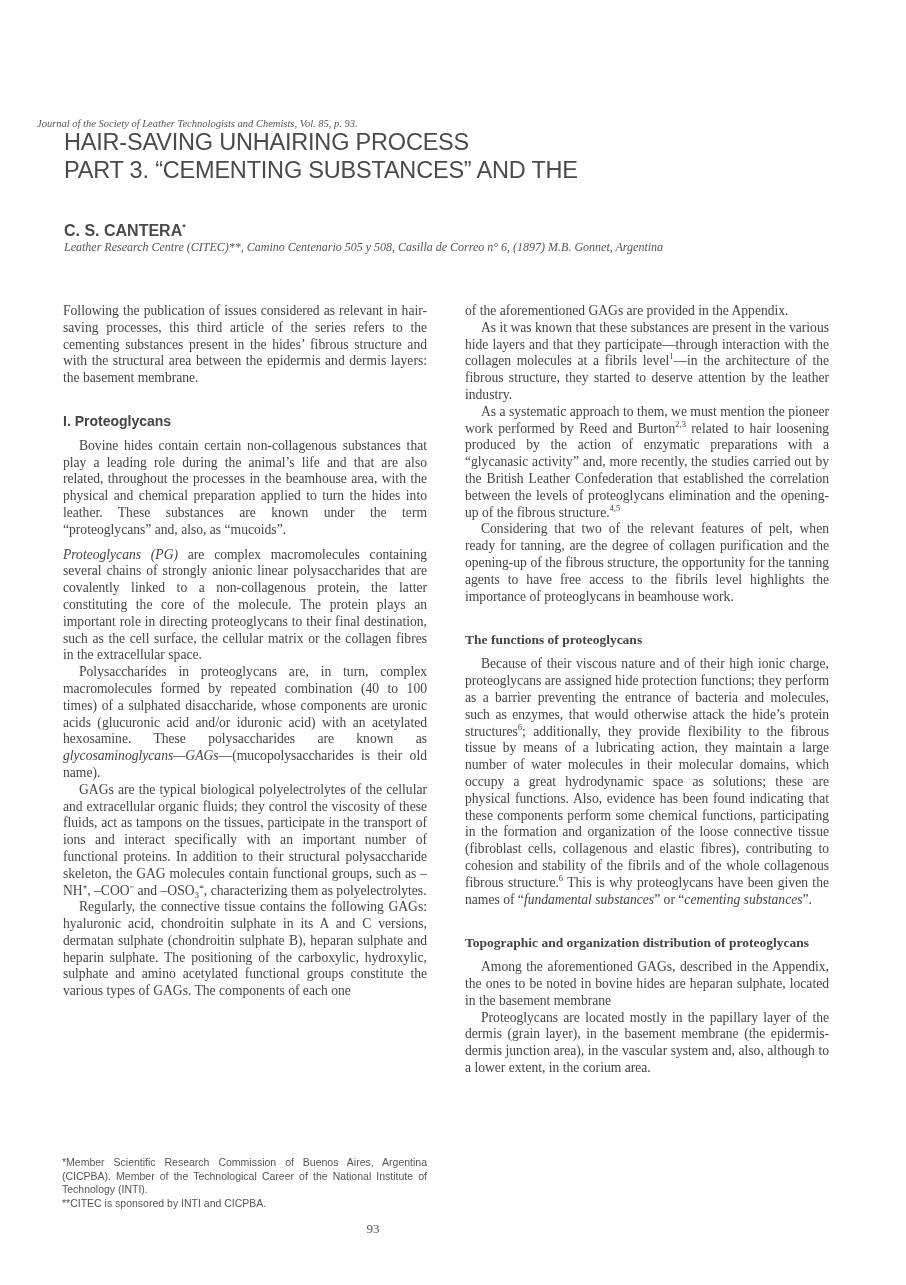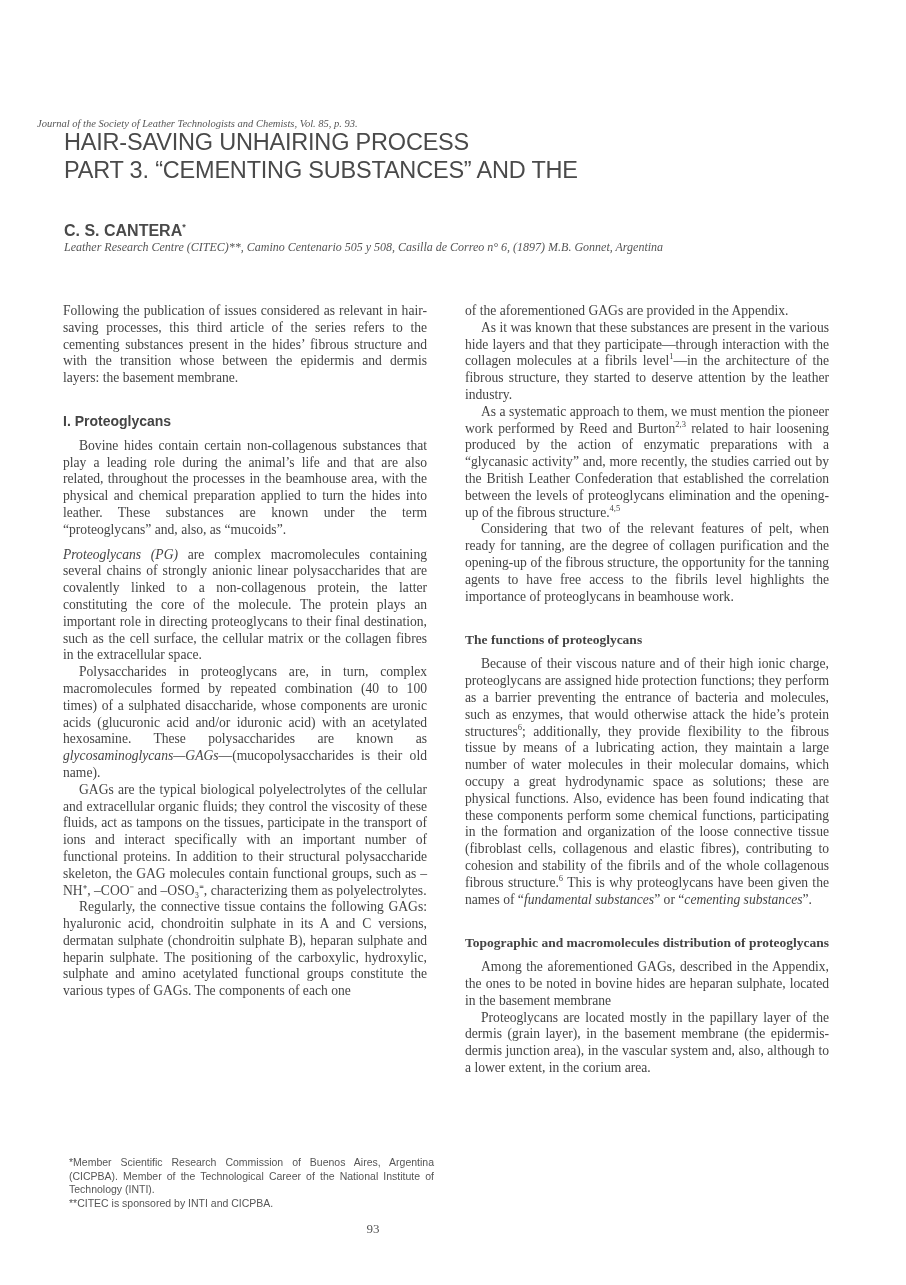--- a/index.html
+++ b/index.html
@@ -11,58 +11,58 @@
   .author sup { font-size: 9px; }
   .affil { position: absolute; left: 64px; top: 238px; width: 780px; font-family: "Liberation Serif", serif; font-style: italic; font-size: 12px; line-height: 18px; color: #555; }
   .col { position: absolute; top: 303px; width: 364px; font-family: "Liberation Serif", serif; font-size: 13.6px; line-height: 16.8px; color: #444; text-align: justify; }
   .col-left { left: 63px; }
   .col-right { left: 465px; }
   .col p { margin: 0; text-indent: 16px; hyphens: auto; }
   .col p.noindent { text-indent: 0; }
   .col p.gap { margin-top: 8px; }
   .h-sans { font-family: "Liberation Sans", sans-serif; font-weight: bold; font-size: 14px; color: #444; margin: 26px 0 8px 0; }
   .h-serif { font-family: "Liberation Serif", serif; font-weight: bold; font-size: 13.5px; line-height: 17px; color: #444; margin: 26px 0 8px 0; text-align: left; }
-  .footnotes { position: absolute; left: 69px; top: 1156px; width: 365px; font-family: "Liberation Sans", sans-serif; font-size: 10.5px; line-height: 13.5px; color: #555; text-align: justify; }
+  .footnotes { position: absolute; left: 62px; top: 1156px; width: 365px; font-family: "Liberation Sans", sans-serif; font-size: 10.5px; line-height: 13.5px; color: #555; text-align: justify; }
   .footnotes div { margin: 0; }
   .page-number { position: absolute; left: 0; width: 746px; top: 1221px; text-align: center; font-family: "Liberation Serif", serif; font-size: 13px; color: #555; }
   sup { font-size: 8.5px; line-height: 0; }
   i { font-style: italic; }
 </style>
 </head>
 <body>
 
 <div class="running-head">Journal of the Society of Leather Technologists and Chemists, Vol. 85, p. 93.</div>
 
 <h1 class="title">
   <span>HAIR-SAVING UNHAIRING PROCESS</span>
   <span>PART 3. “CEMENTING SUBSTANCES” AND THE</span>
 </h1>
 
 <div class="author"><span>C. S. CANTERA</span><sup>*</sup></div>
 
 <div class="affil">Leather Research Centre (CITEC)**, Camino Centenario 505 y 508, Casilla de Correo n° 6, (1897) M.B. Gonnet, Argentina</div>
 
 <div class="col col-left">
-  <p class="noindent">Following the publication of issues considered as relevant in hair-saving processes, this third article of the series refers to the cementing substances present in the hides’ fibrous structure and with the transition whose between the epidermis and dermis layers: the basement membrane.</p>
+  <p class="noindent">Following the publication of issues considered as relevant in hair-saving processes, this third article of the series refers to the cementing substances present in the hides’ fibrous structure and with the structural area between the epidermis and dermis layers: the basement membrane.</p>
   <div class="h-sans">I. Proteoglycans</div>
   <p>Bovine hides contain certain non-collagenous substances that play a leading role during the animal’s life and that are also related, throughout the processes in the beamhouse area, with the physical and chemical preparation applied to turn the hides into leather. These substances are known under the term “proteoglycans” and, also, as “mucoids”.</p>
   <p class="noindent gap"><i>Proteoglycans (PG)</i><span> are complex macromolecules containing several chains of strongly anionic linear polysaccharides that are covalently linked to a non-collagenous protein, the latter constituting the core of the molecule. The protein plays an important role in directing proteoglycans to their final destination, such as the cell surface, the cellular matrix or the collagen fibres in the extracellular space.</span></p>
   <p><span>Polysaccharides in proteoglycans are, in turn, complex macromolecules formed by repeated combination (40 to 100 times) of a sulphated disaccharide, whose components are uronic acids (glucuronic acid and/or iduronic acid) with an acetylated hexosamine. These polysaccharides are known as </span><i>glycosaminoglycans—GAGs</i><span>—(mucopolysaccharides is their old name).</span></p>
   <p>GAGs are the typical biological polyelectrolytes of the cellular and extracellular organic fluids; they control the viscosity of these fluids, act as tampons on the tissues, participate in the transport of ions and interact specifically with an important number of functional proteins. In addition to their structural polysaccharide skeleton, the GAG molecules contain functional groups, such as –NH⁺, –COO⁻ and –OSO₃⁼, characterizing them as polyelectrolytes.</p>
   <p>Regularly, the connective tissue contains the following GAGs: hyaluronic acid, chondroitin sulphate in its A and C versions, dermatan sulphate (chondroitin sulphate B), heparan sulphate and heparin sulphate. The positioning of the carboxylic, hydroxylic, sulphate and amino acetylated functional groups constitute the various types of GAGs. The components of each one</p>
 </div>
 
 <div class="col col-right">
   <p class="noindent">of the aforementioned GAGs are provided in the Appendix.</p>
   <p><span>As it was known that these substances are present in the various hide layers and that they participate—through interaction with the collagen molecules at a fibrils level</span><sup>1</sup><span>—in the architecture of the fibrous structure, they started to deserve attention by the leather industry.</span></p>
   <p><span>As a systematic approach to them, we must mention the pioneer work performed by Reed and Burton</span><sup>2,3</sup><span> related to hair loosening produced by the action of enzymatic preparations with a “glycanasic activity” and, more recently, the studies carried out by the British Leather Confederation that established the correlation between the levels of proteoglycans elimination and the opening-up of the fibrous structure.</span><sup>4,5</sup></p>
   <p>Considering that two of the relevant features of pelt, when ready for tanning, are the degree of collagen purification and the opening-up of the fibrous structure, the opportunity for the tanning agents to have free access to the fibrils level highlights the importance of proteoglycans in beamhouse work.</p>
   <div class="h-serif">The functions of proteoglycans</div>
   <p><span>Because of their viscous nature and of their high ionic charge, proteoglycans are assigned hide protection functions; they perform as a barrier preventing the entrance of bacteria and molecules, such as enzymes, that would otherwise attack the hide’s protein structures</span><sup>6</sup><span>; additionally, they provide flexibility to the fibrous tissue by means of a lubricating action, they maintain a large number of water molecules in their molecular domains, which occupy a great hydrodynamic space as solutions; these are physical functions. Also, evidence has been found indicating that these components perform some chemical functions, participating in the formation and organization of the loose connective tissue (fibroblast cells, collagenous and elastic fibres), contributing to cohesion and stability of the fibrils and of the whole collagenous fibrous structure.</span><sup>6</sup><span> This is why proteoglycans have been given the names of “</span><i>fundamental substances</i><span>” or “</span><i>cementing substances</i><span>”.</span></p>
-  <div class="h-serif">Topographic and macromolecules distribution of proteoglycans</div>
+  <div class="h-serif">Topographic and organization distribution of proteoglycans</div>
   <p>Among the aforementioned GAGs, described in the Appendix, the ones to be noted in bovine hides are heparan sulphate, located in the basement membrane</p>
   <p>Proteoglycans are located mostly in the papillary layer of the dermis (grain layer), in the basement membrane (the epidermis-dermis junction area), in the vascular system and, also, although to a lower extent, in the corium area.</p>
 </div>
 
 <div class="footnotes">
   <div>*Member Scientific Research Commission of Buenos Aires, Argentina (CICPBA). Member of the Technological Career of the National Institute of Technology (INTI).</div>
   <div>**CITEC is sponsored by INTI and CICPBA.</div>
 </div>
 
 <div class="page-number">93</div>

